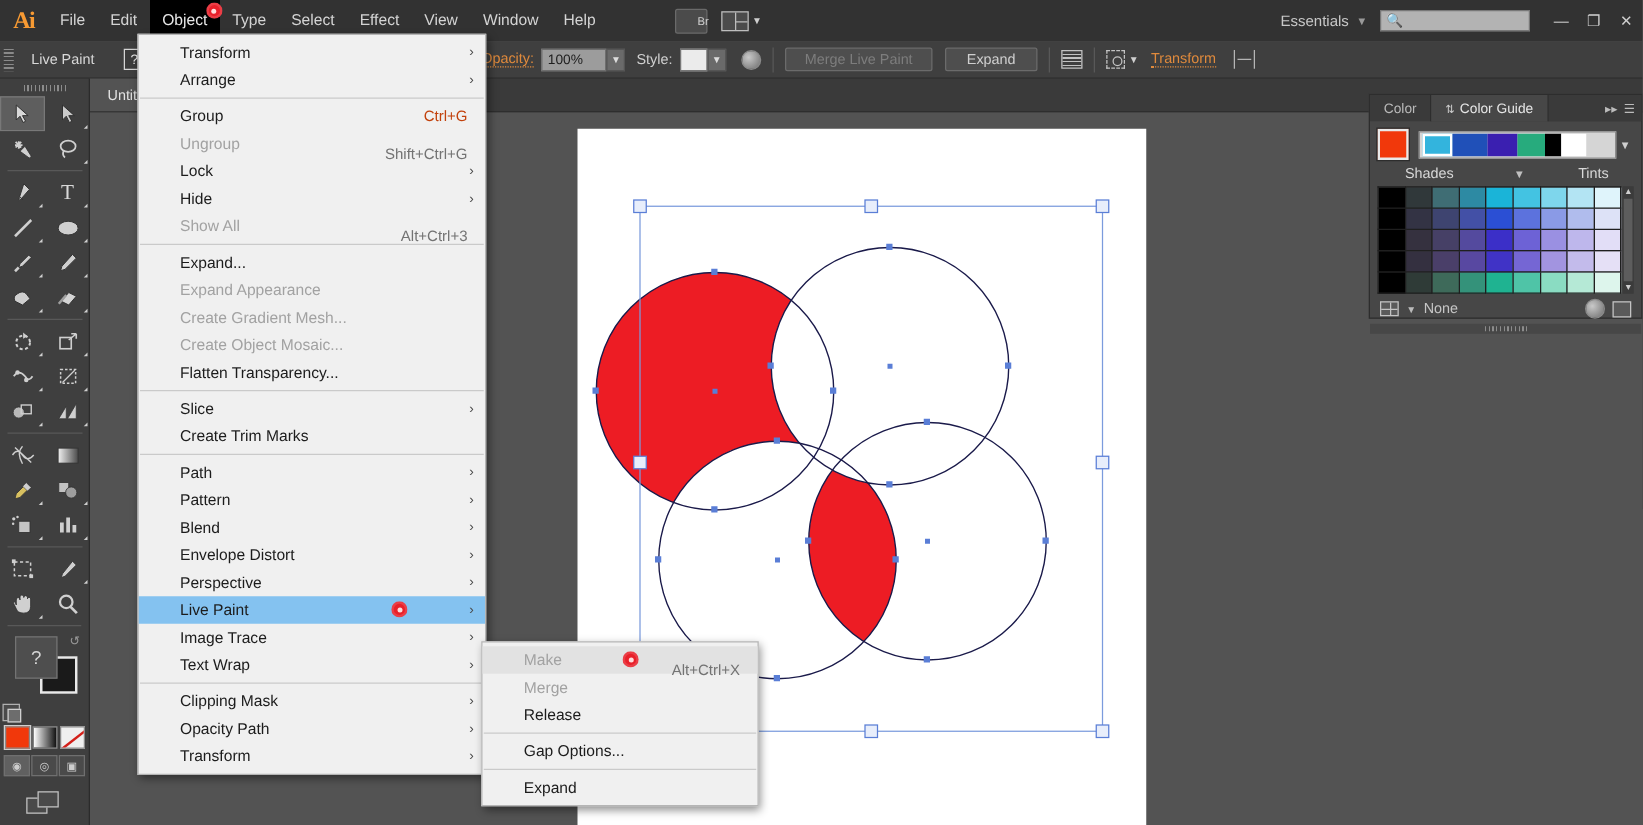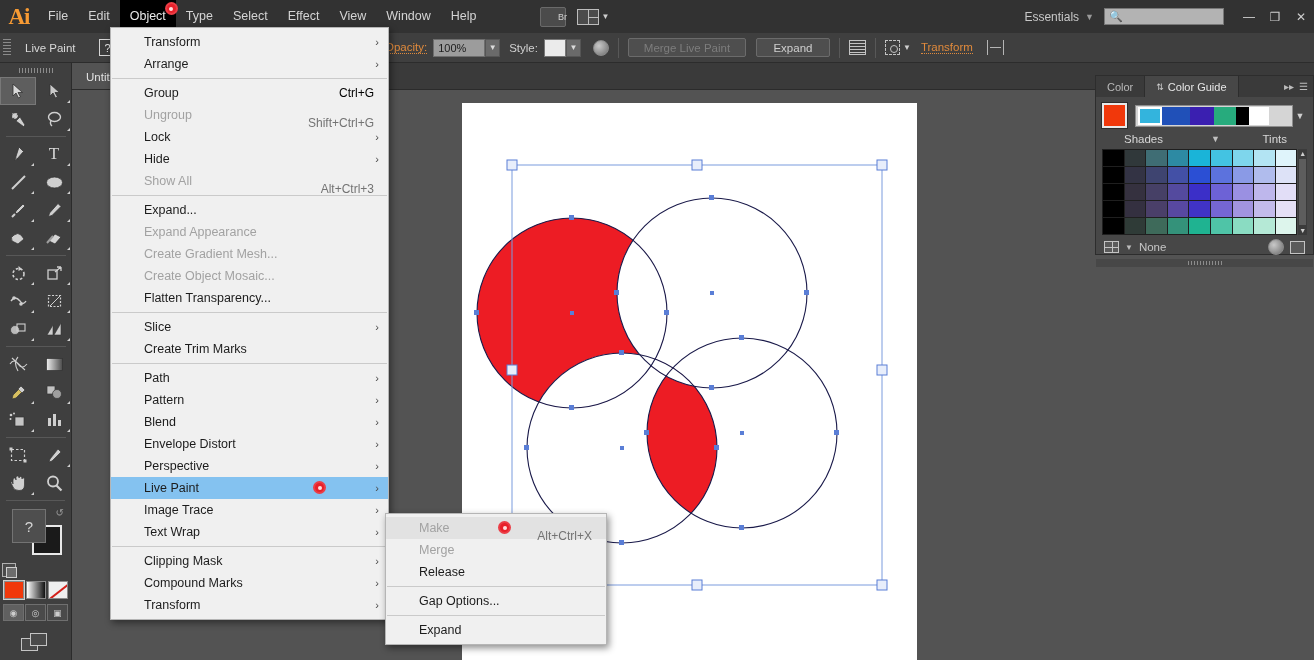--- a/index.html
+++ b/index.html
@@ -11,21 +11,21 @@
   }
   #app { position: relative; width: 1314px; height: 660px; background: #535353; }
 
   
   .menubar {
     position: absolute; top: 0; left: 0; width: 1314px; height: 33px;
     background: #323232; display: flex; align-items: center;
   }
   .ai-logo {
     width: 38px; height: 33px; display: flex; align-items: center; justify-content: center;
-    color: #f79a33; font-weight: bold; font-size: 23px; font-family: "Liberation Serif", serif;
+    color: #f79a33; font-weight: bold; font-size: 19px; font-family: "Liberation Serif", serif;
     letter-spacing: -1px;
   }
   .menu-item {
     padding: 0 10px; height: 33px; line-height: 33px;
     color: #d4d4d4; font-size: 12.5px; position: relative; cursor: default;
   }
   .menu-item.active { background: #000000; color: #e8e8e8; }
   .badge-dot {
     position: absolute; width: 13px; height: 13px; border-radius: 50%;
     background: #e8202a; border: 2px solid #ffffff22;
@@ -186,21 +186,21 @@
     background: #f0f0f0; border: 1px solid #b5b5b5;
     box-shadow: 2px 3px 7px rgba(0,0,0,0.45);
     padding: 3px 0; font-size: 12.5px; color: #1c1c1c; z-index: 50;
   }
   .mrow {
     height: 22px; display: flex; align-items: center; position: relative;
     padding-left: 33px; padding-right: 10px; white-space: nowrap;
   }
   .mrow.dis { color: #a2a2a2; align-items: center; }
   .mrow.hl { background: #84c2f0; }
-  .mrow .acc { margin-left: auto; color: #000000; font-size: 12px; padding-right: 4px;}
+  .mrow .acc { margin-left: auto; color: #c2410c; font-size: 12px; padding-right: 4px;}
   .mrow.dis .acc { color: #737373; margin-top: 16px; }
   .mrow .sub { position: absolute; right: 9px; color: #4a4a4a; font-size: 11px; }
   .msep { height:1px; background:#cacaca; margin: 3px 1px; }
   .row-badge { position:absolute; right: 62px; top: 4px; }
 
   .submenu {
     position: absolute; top: 513px; left: 385px; width: 222px;
     background: #f0f0f0; border: 1px solid #b5b5b5;
     box-shadow: 2px 3px 7px rgba(0,0,0,0.45);
     padding: 3px 0; font-size: 12.5px; color: #1c1c1c; z-index: 60;
@@ -774,21 +774,21 @@
       </div>
     </div>
     <div class="msep"></div>
 
     <div>
       <div class="mrow">
         <span>Clipping Mask</span>
         <span class="sub">›</span>
       </div>
       <div class="mrow">
-        <span>Compound Marks</span>
+        <span>Opacity Path</span>
         <span class="sub">›</span>
       </div>
       <div class="mrow">
         <span>Transform</span>
         <span class="sub">›</span>
       </div>
     </div>
   </div>
 
   <div class="submenu">

